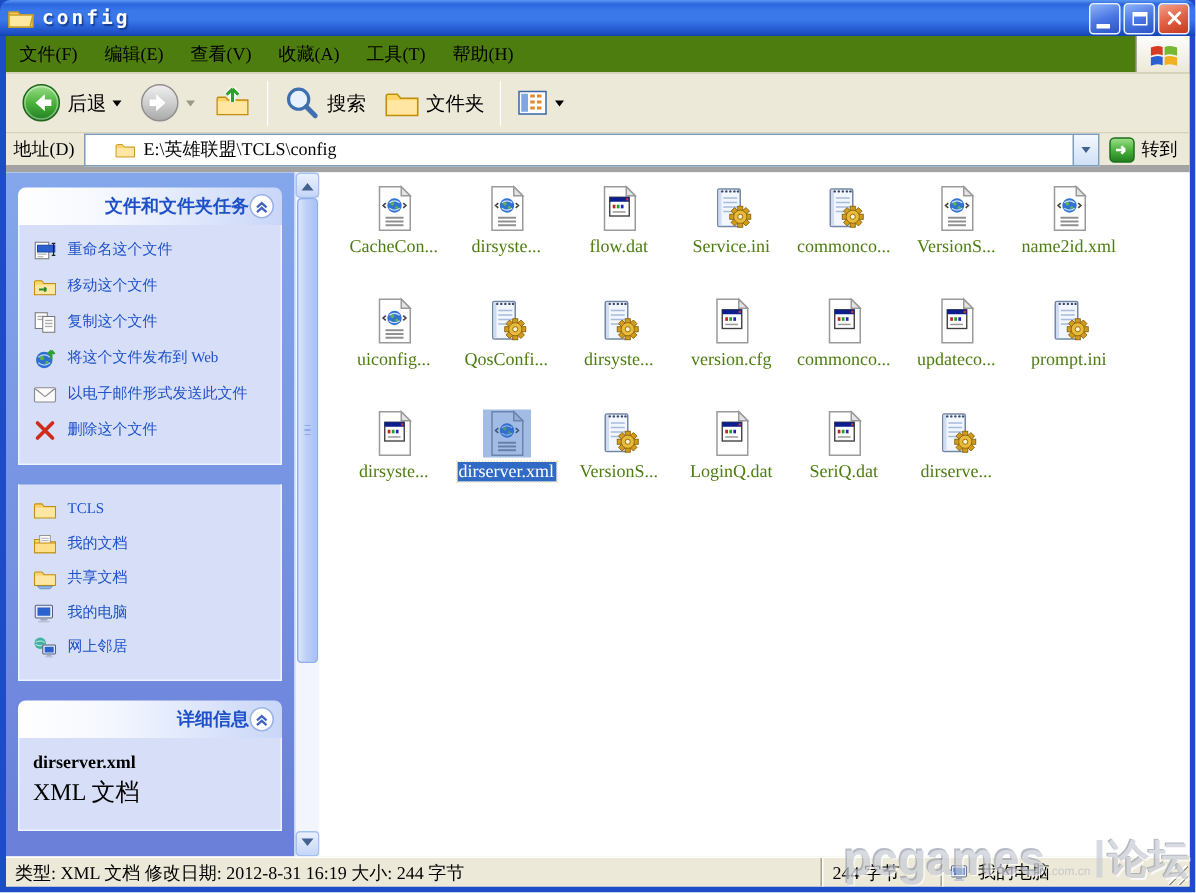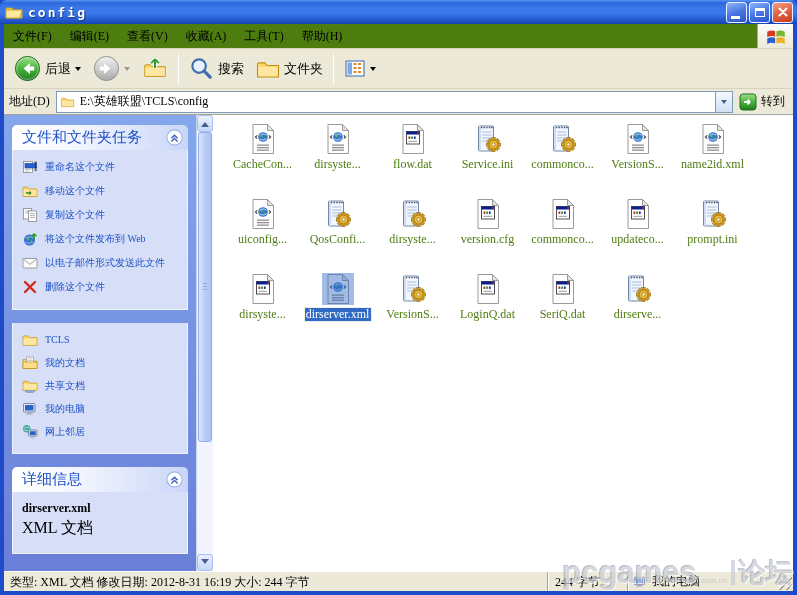--- a/index.html
+++ b/index.html
@@ -28,37 +28,37 @@
   .menu-item { font-size:12px; padding:4px 9px; color:#000; }
   .menu-logo { margin-left:auto; width:36px; align-self:stretch; border-left:1px solid #aca899;
     background:linear-gradient(180deg,#fdfdfb,#ece9d8); display:flex; align-items:center; justify-content:center; }
 
   .toolbar { height:40px; background:#ece9d8; display:flex; align-items:center; padding:0 5px; gap:2px; border-bottom:1px solid #d8d2bd; }
   .tb-group { display:flex; align-items:center; gap:4px; padding:2px 5px; font-size:13px; color:#000; }
   .tb-sep { width:1px; height:30px; background:#c9c4ae; border-right:1px solid #fff; margin:0 3px; }
   .caret { width:0; height:0; border-left:3.5px solid transparent; border-right:3.5px solid transparent; border-top:4px solid #000; }
   .caret.dim { border-top-color:#9a9a8a; }
 
-  .addressbar { height:26px; background:#ece9d8; display:flex; align-items:center; padding:0 5px; gap:6px; font-size:12px; border-bottom:1px solid #a3a3a3; }
-  .addr-input { flex:1; height:22px; background:#fff; border:1px solid #7f9db9; display:flex; align-items:center; padding-left:3px; gap:5px; }
+  .addressbar { height:26px; background:#ece9d8; display:flex; align-items:center; padding:0 5px; gap:6px; font-size:12px; border-bottom:5px solid #a3a3a3; }
+  .addr-input { flex:1; height:22px; background:#fff; border:1px solid #7f9db9; display:flex; align-items:center; padding-left:19px; gap:5px; }
   .addr-text { font-size:12px; color:#000; }
   .addr-drop { margin-left:auto; width:17px; height:20px; background:linear-gradient(180deg,#f4f8fe,#cfe0f6);
     border-left:1px solid #7f9db9; display:flex; align-items:center; justify-content:center; }
   .addr-drop .caret { border-top-color:#44618f; }
   .go-group { display:flex; align-items:center; gap:4px; padding-right:3px; }
 
   
   .main { height:456px; display:flex; background:#fff; }
 
   .sidebar { width:192px; flex-shrink:0; padding:10px 8px 0;
     background:linear-gradient(180deg,#84a7ec 0%,#7591e2 55%,#6a7fd8 100%); overflow:hidden; }
   .panel { margin-bottom:13px; }
   .panel-hd { height:25px; background:linear-gradient(90deg,#ffffff 0%,#f4f7fe 35%,#c9d6f8 100%);
     border-radius:5px 5px 0 0; display:flex; align-items:center; padding:0 5px 0 10px; }
-  .panel-title { color:#1e51c8; font-weight:normal; font-size:15px; flex:1; }
+  .panel-title { color:#1e51c8; font-weight:bold; font-size:12px; flex:1;text-align:right; }
   .chev { width:17px; height:17px; }
   .panel-bd { background:#d6dff7; border:1px solid #eef3fd; border-top:0; padding:9px 6px 6px 9px; }
   .side-item { display:flex; gap:7px; margin-bottom:8px; align-items:flex-start; }
   .places .side-item { margin-bottom:7px; }
   .si-icon { width:16px; height:16px; flex-shrink:0; }
   .si-label { font-size:10px; color:#1e51c8; line-height:15px; }
   .det-name { font-weight:bold; font-size:12px; color:#000; margin-bottom:2px; }
   .det-type { font-size:16px; color:#000; margin-bottom:8px; }
 
   .vscroll { width:17px; flex-shrink:0; background:#f2f5fd; border-left:1px solid #c9d4ef; display:flex; flex-direction:column; }

